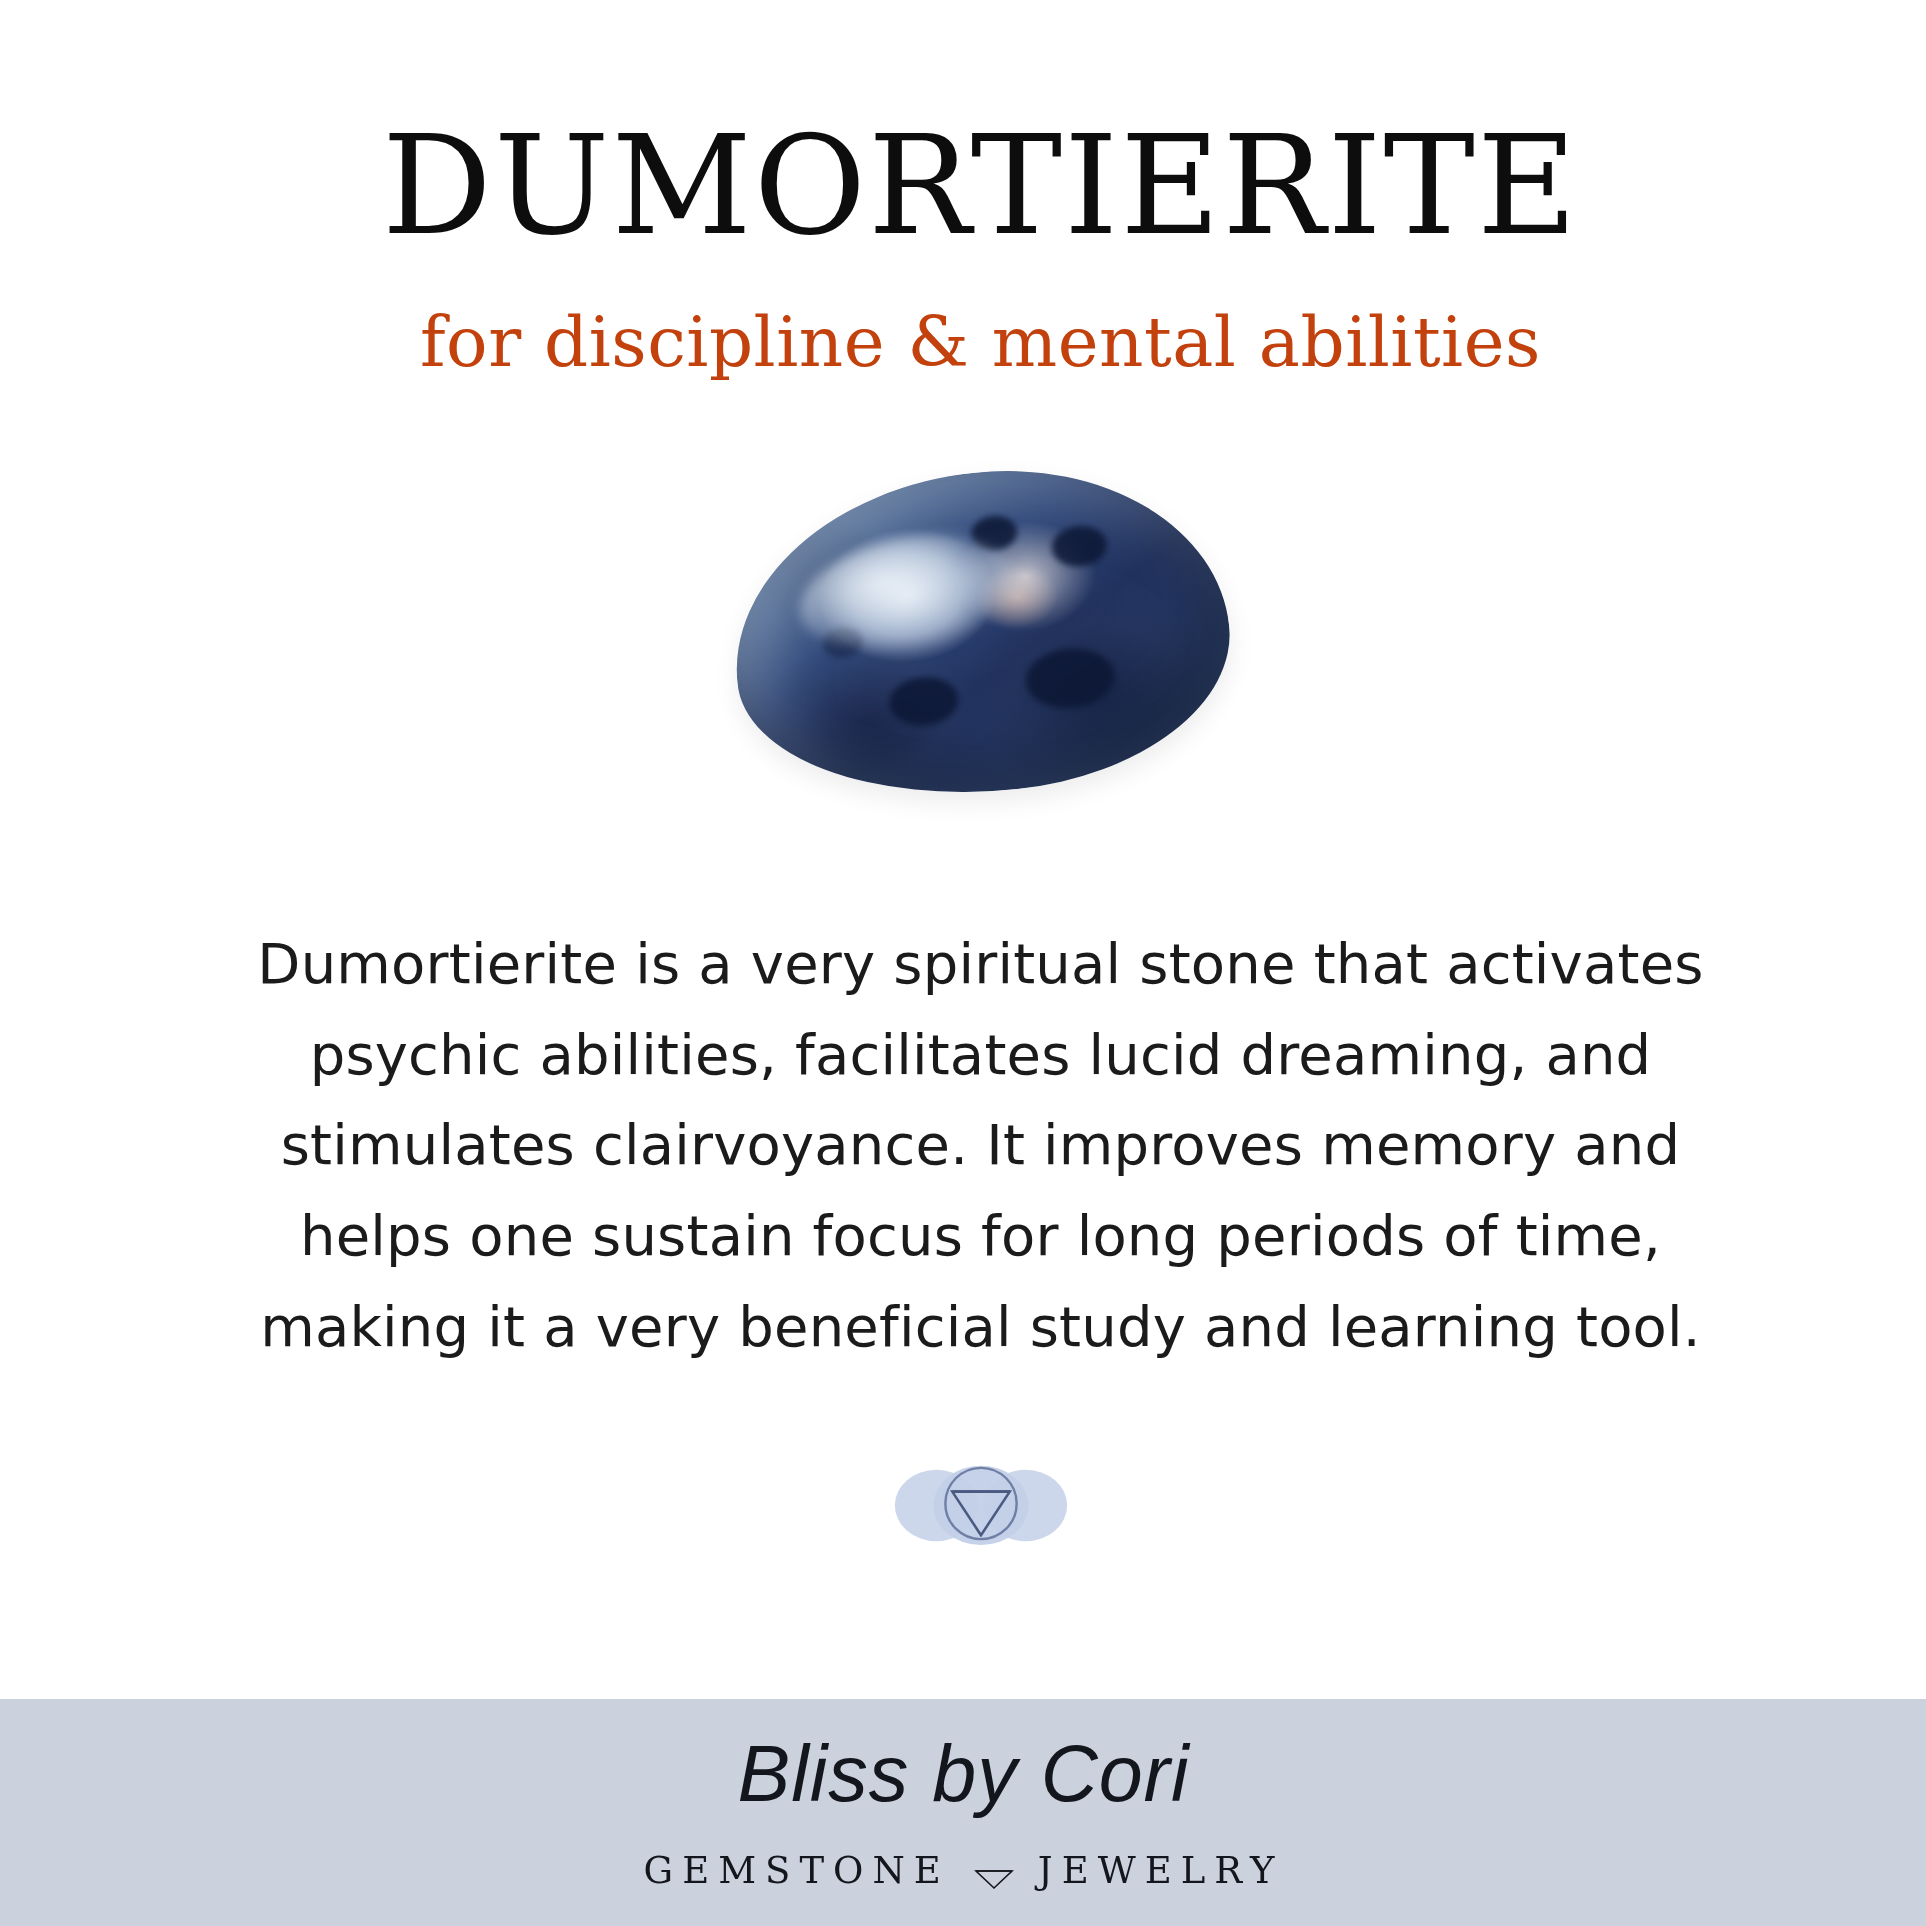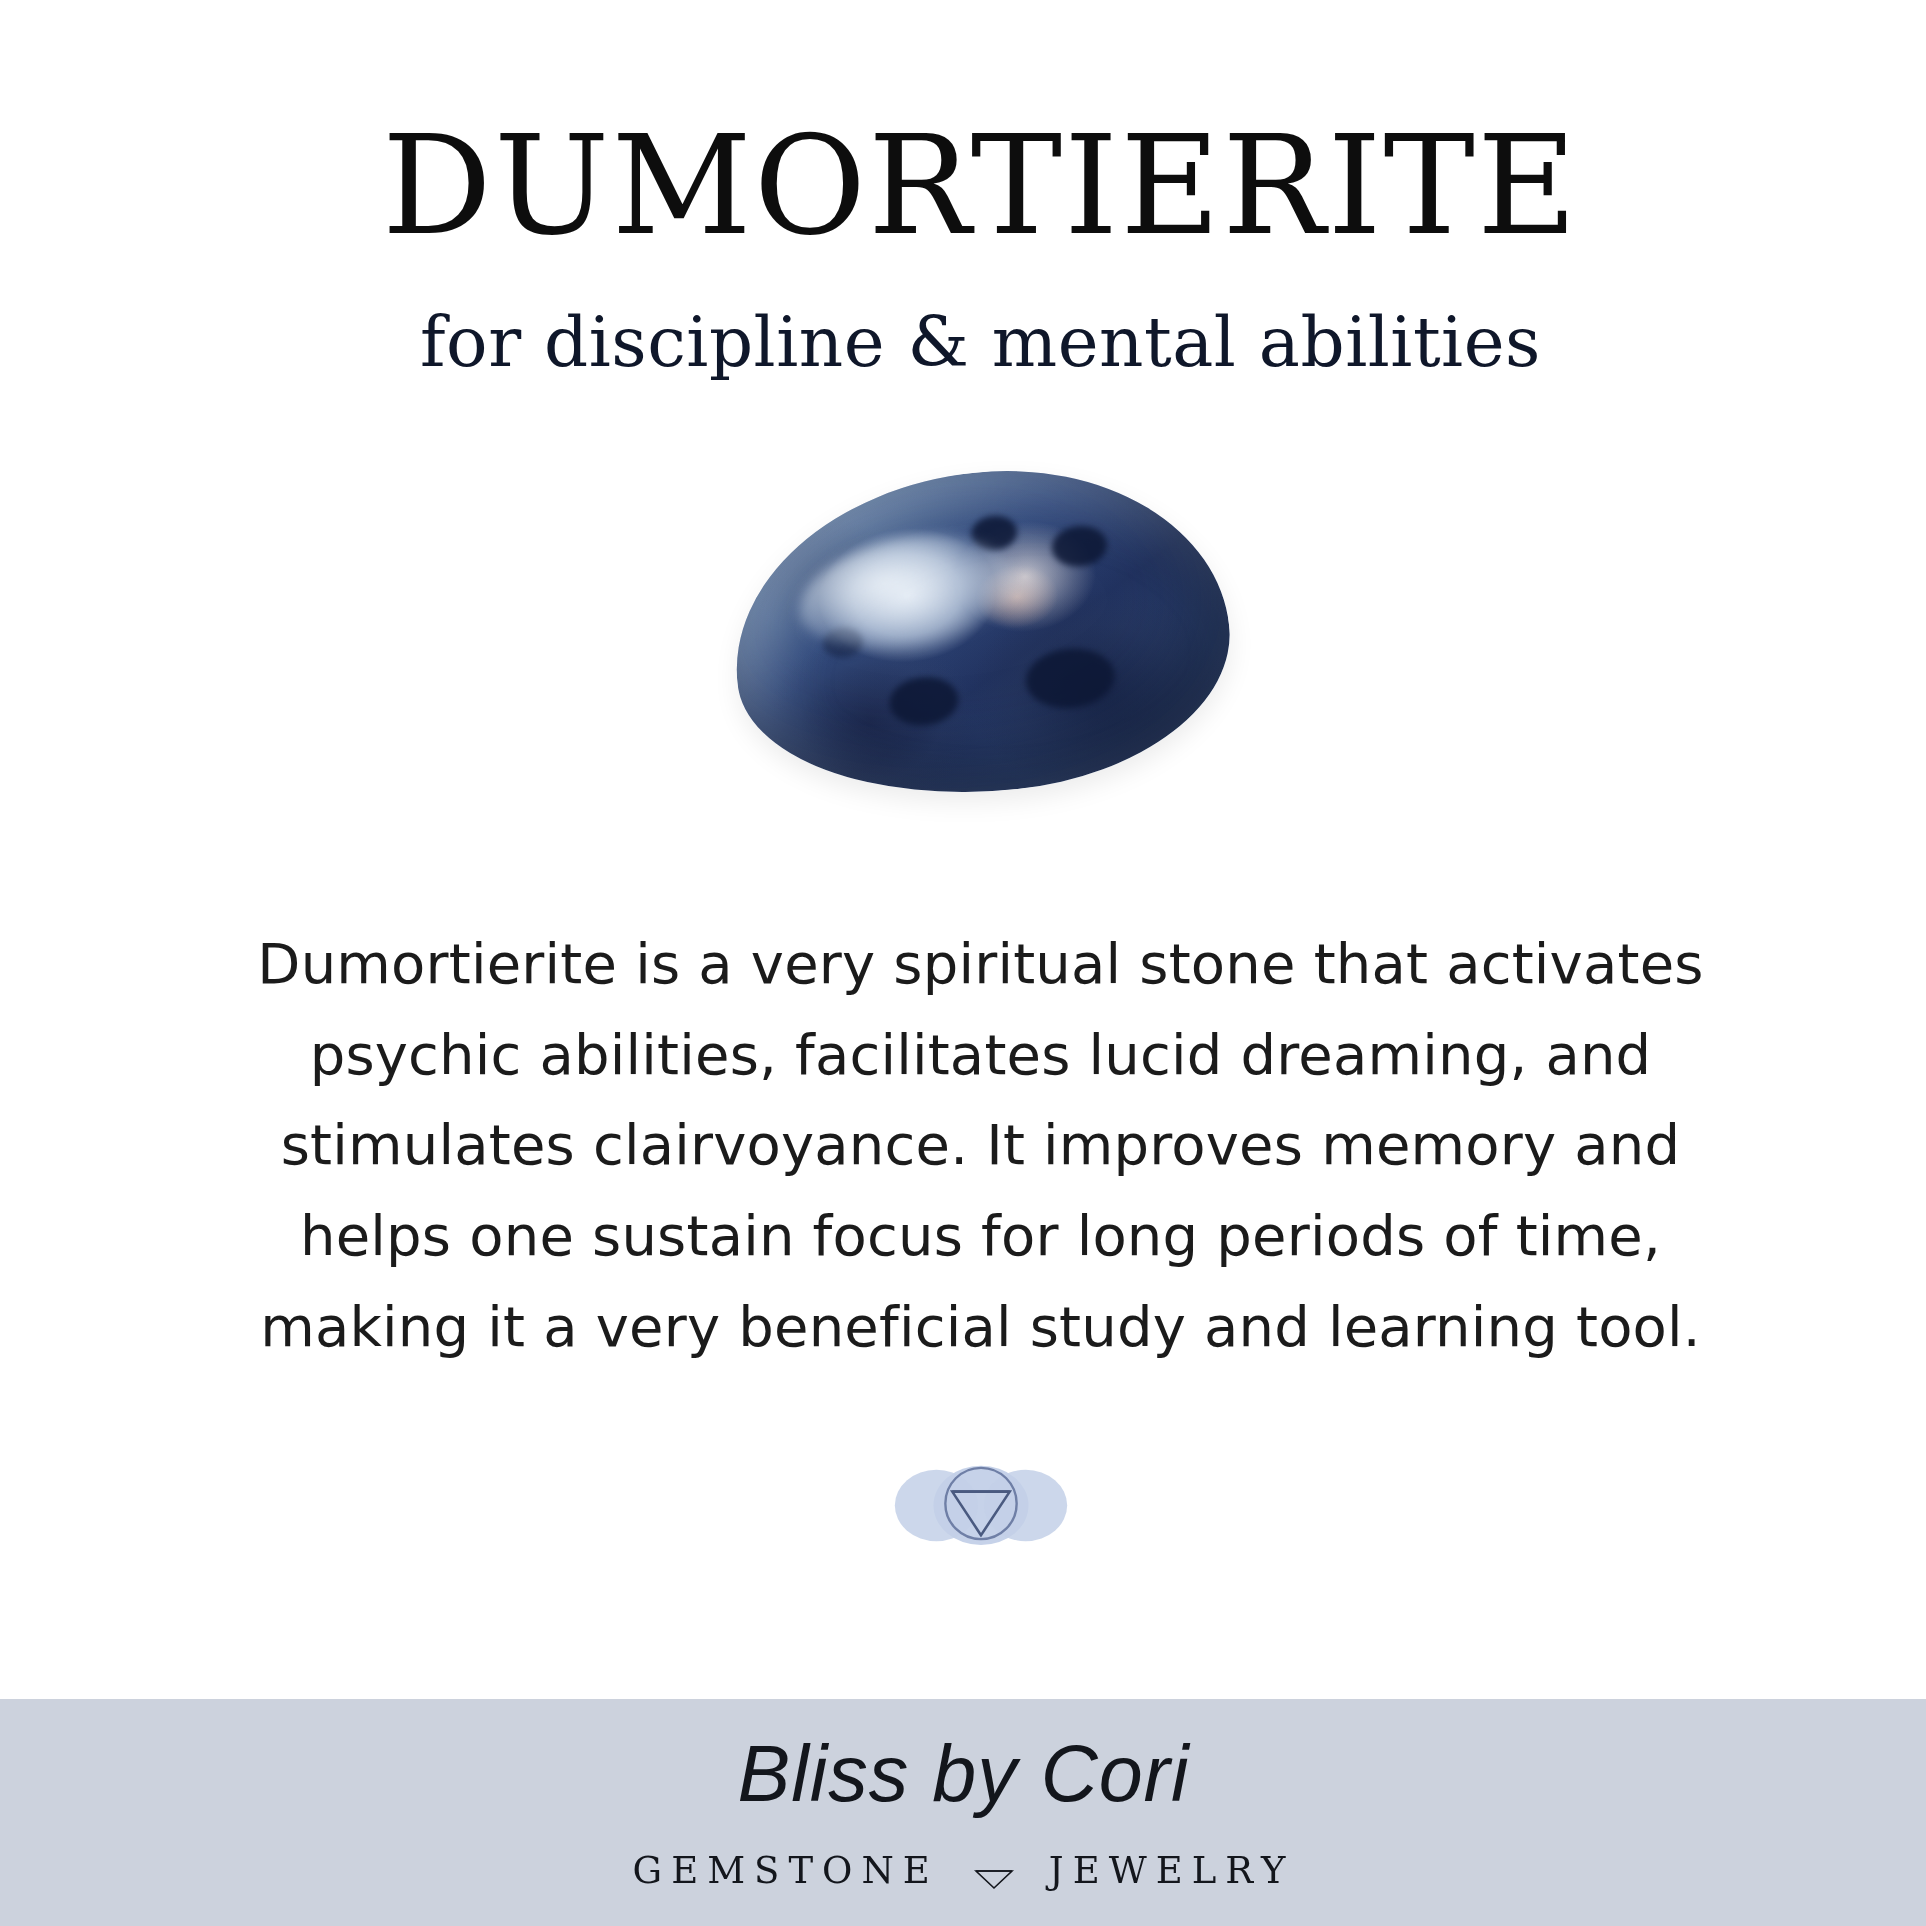--- a/index.html
+++ b/index.html
@@ -35,21 +35,21 @@
     color: #0d0d0d;
     text-align: center;
     white-space: nowrap;
   }
   .subtitle {
     margin-top: 48px;
     font-family: "DejaVu Serif", "Liberation Serif", serif;
     font-weight: 400;
     font-size: 69px;
     letter-spacing: 0.5px;
-    color: #0f172a;
+    color: #c2410c;
     text-align: center;
     white-space: nowrap;
   }
 
   
   .stone-wrap {
     margin-top: 91px;
     width: 515px;
     height: 327px;
     position: relative;
@@ -134,21 +134,21 @@
     line-height: 1.0;
   }
   .brand-sub {
     margin-top: 36px;
     font-family: "DejaVu Serif", "Liberation Serif", serif;
     font-size: 37px;
     letter-spacing: 9px;
     color: #13161c;
     display: flex;
     align-items: center;
-    gap: 33px;
+    gap: 22px;
   }
   .brand-sub .gem-mark {
     display: inline-block;
     width: 44px;
     height: 30px;
   }
 </style>
 </head>
 <body>
 

